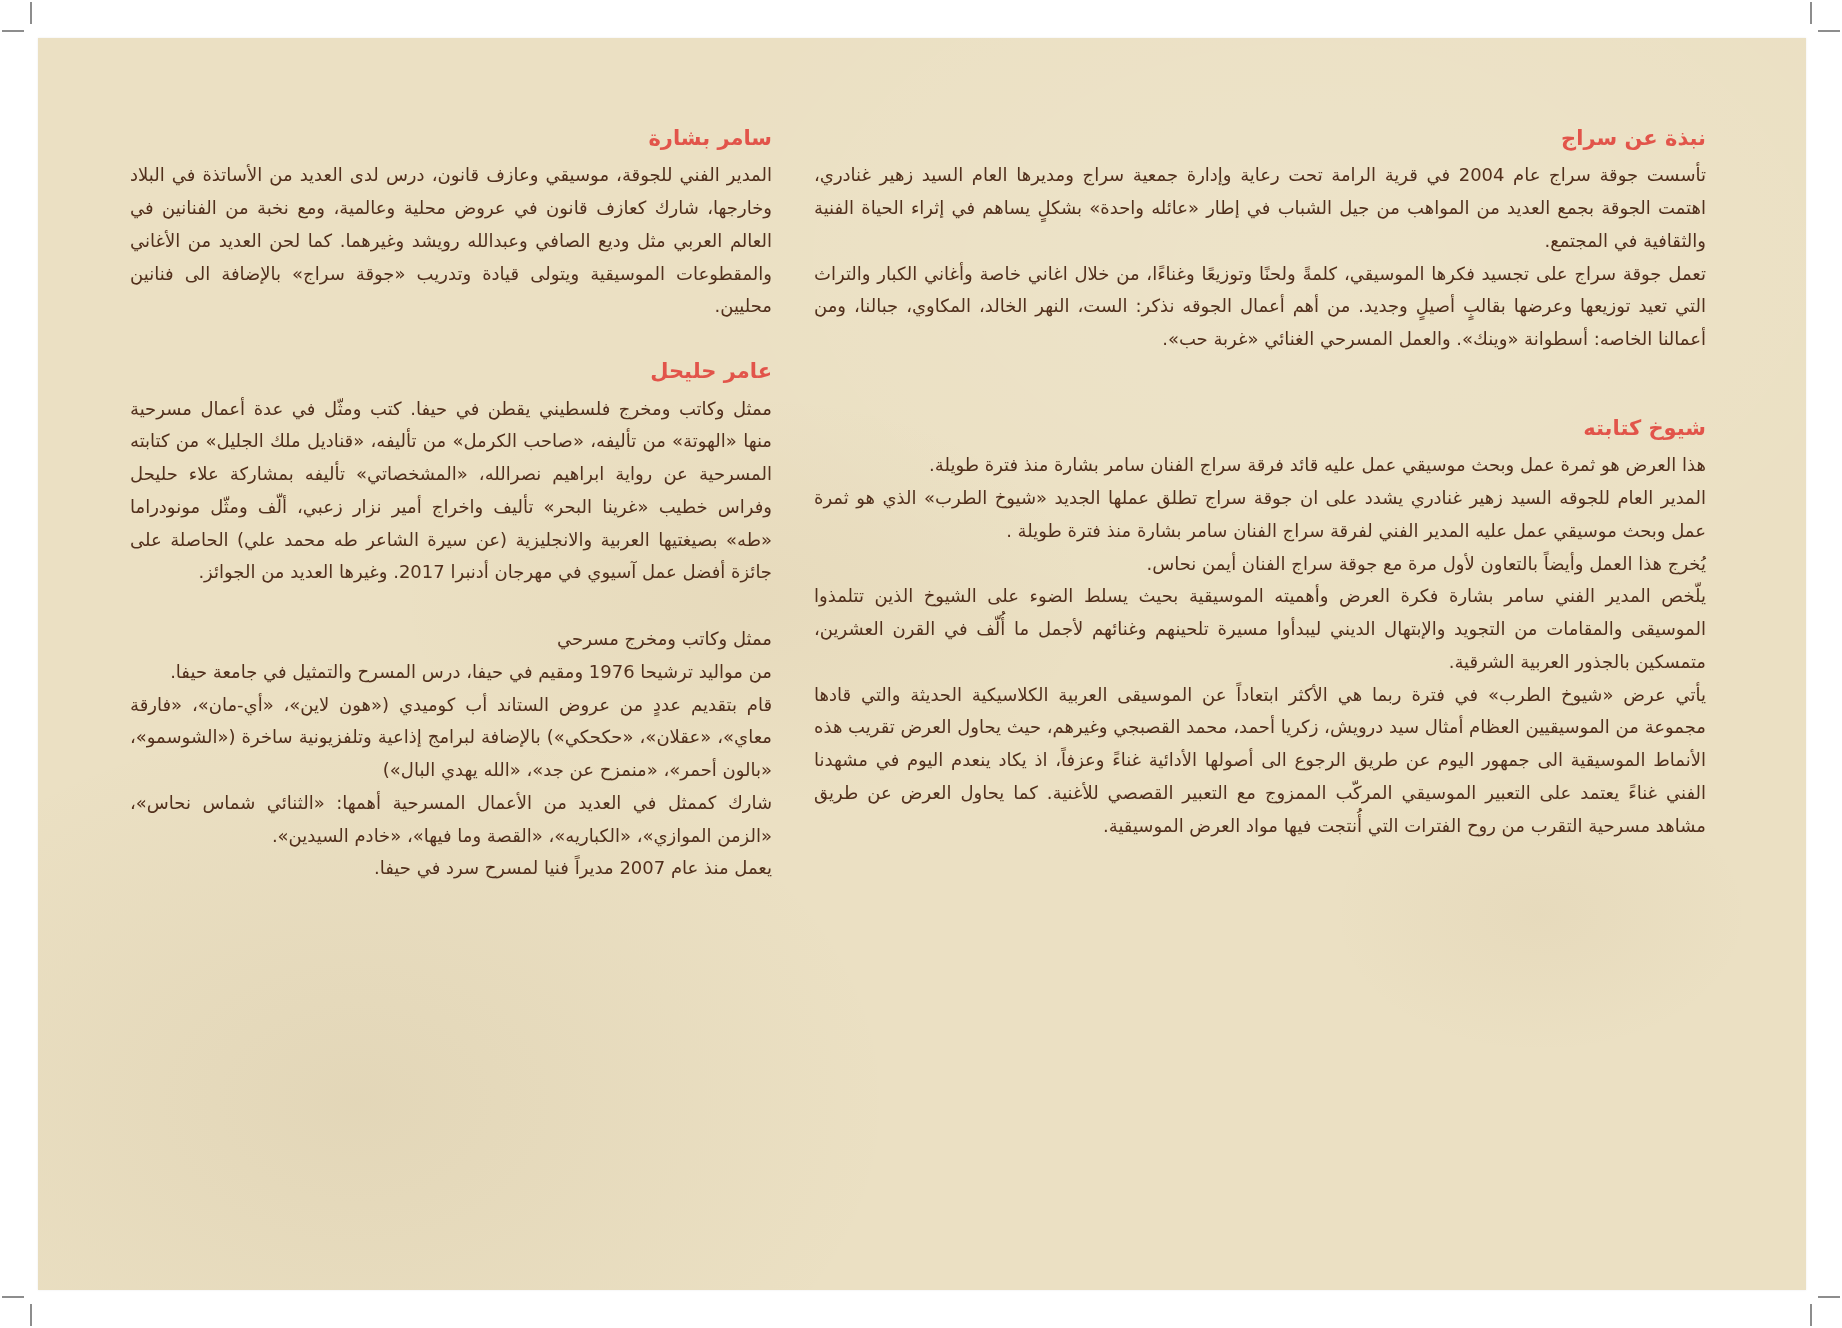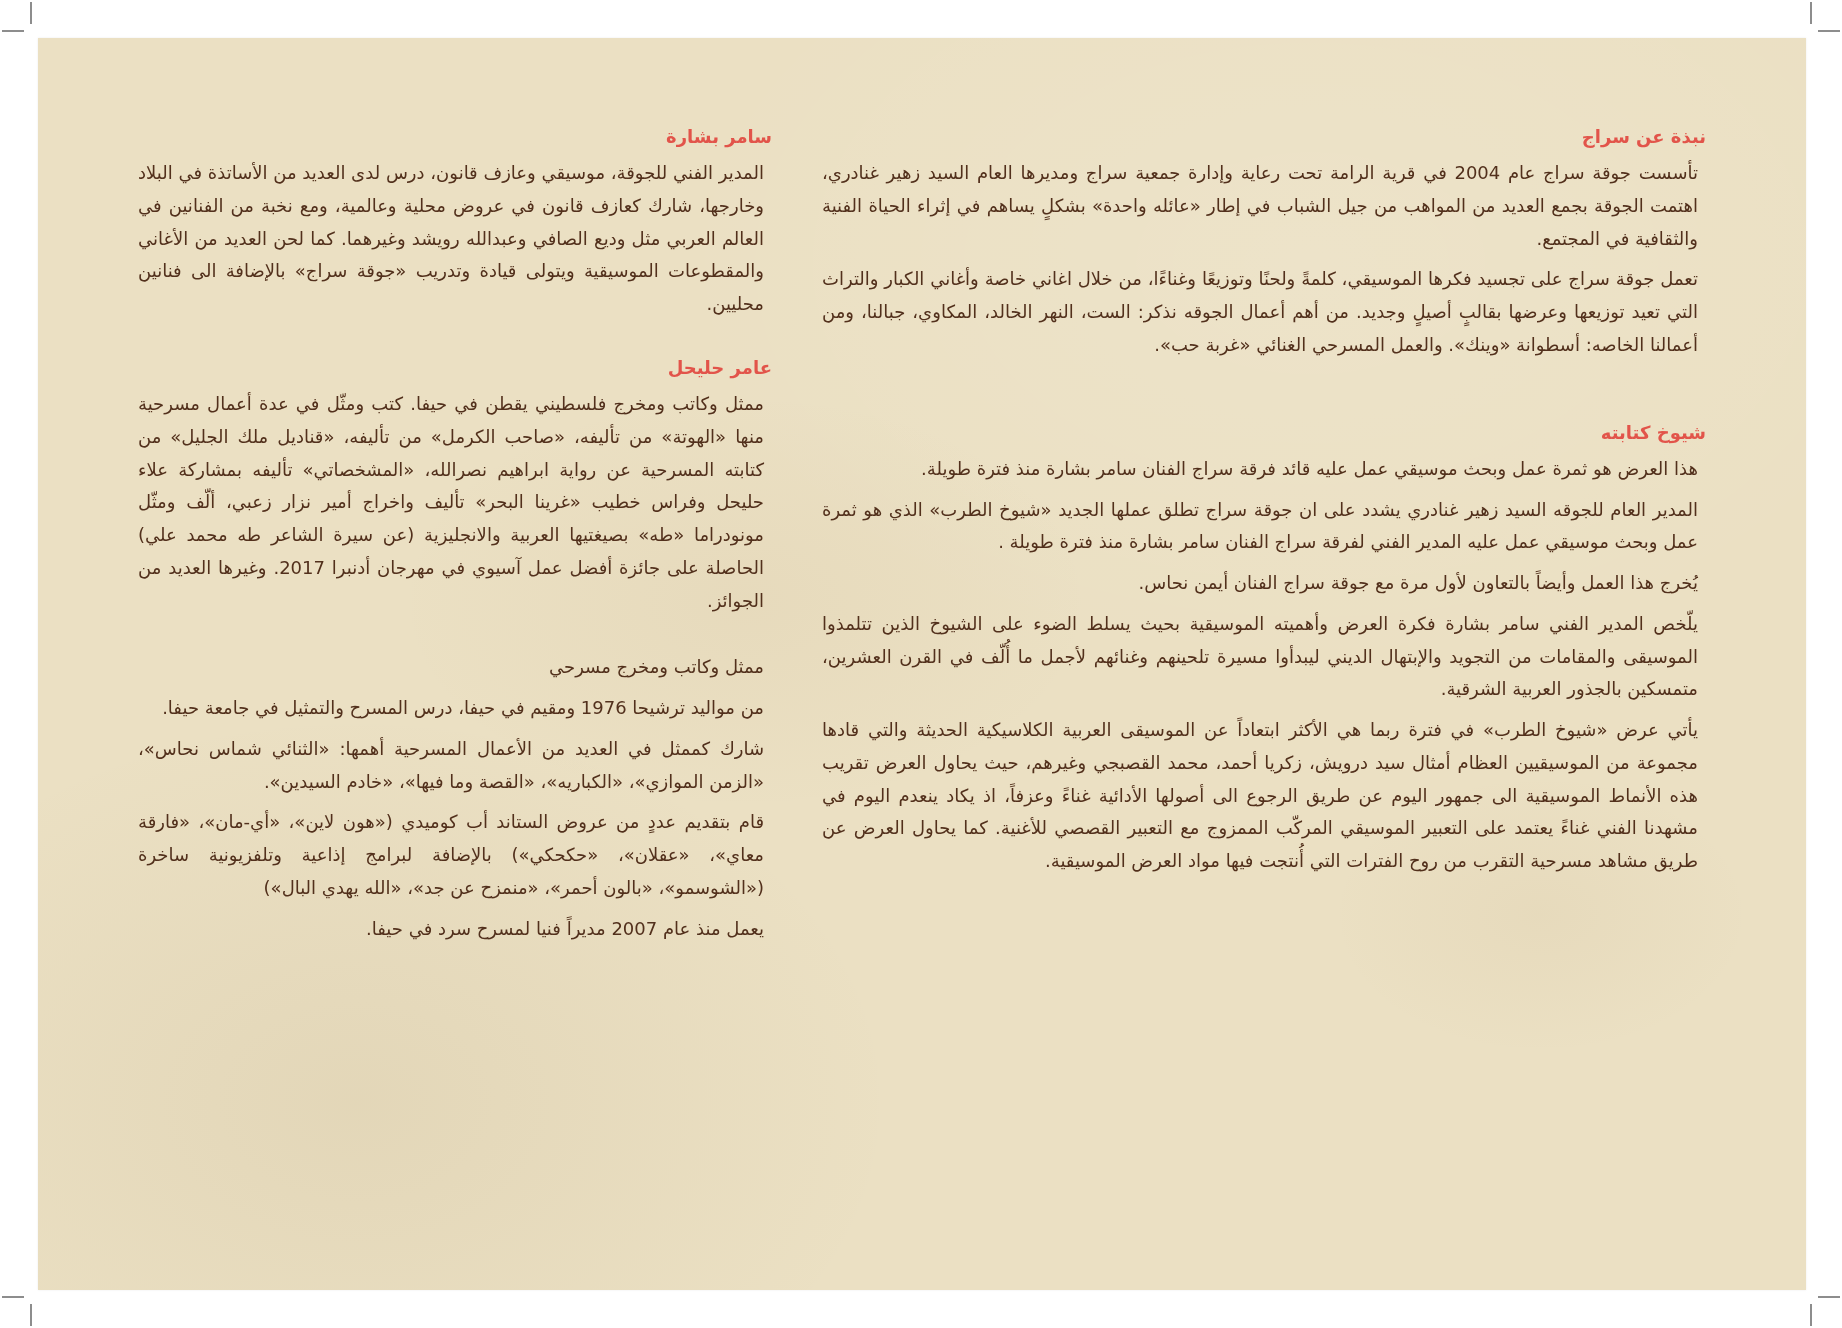--- a/index.html
+++ b/index.html
@@ -48,26 +48,26 @@
   }
   .col-left  { left: 92px;  width: 642px; }
   .col-right { right: 100px; width: 892px; }
 
   .sec + .sec { margin-top: 34px; }
   .col-right .sec + .sec { margin-top: 58px; }
 
   h2.heading {
     margin: 0 0 6px 0;
     color: #e2544a;
-    font-size: 18px;
+    font-size: 21px;
     font-weight: bold;
     line-height: 1.4;
     text-align: right;
   }
-  p.para { margin: 8px; }
+  p.para { margin: 0; }
   p.para.center-last { text-align-last: center; }
 </style>
 </head>
 <body>
 
 <div class="canvas">
 
   <div class="mark v" style="left:30px;  top:2px;"></div>
   <div class="mark h" style="left:2px;   top:30px;"></div>
   <div class="mark v" style="left:1810px; top:2px;"></div>
@@ -106,21 +106,21 @@
       </section>
 
       <section class="sec">
         <h2 class="heading">عامر حليحل</h2>
         <p class="para">ممثل وكاتب ومخرج فلسطيني يقطن في حيفا. كتب ومثّل في عدة أعمال مسرحية منها «الهوتة» من تأليفه، «صاحب الكرمل» من تأليفه، «قناديل ملك الجليل» من كتابته المسرحية عن رواية ابراهيم نصرالله، «المشخصاتي» تأليفه بمشاركة علاء حليحل وفراس خطيب «غرينا البحر» تأليف واخراج أمير نزار زعبي، ألّف ومثّل مونودراما «طه» بصيغتيها العربية والانجليزية (عن سيرة الشاعر طه محمد علي) الحاصلة على جائزة أفضل عمل آسيوي في مهرجان أدنبرا 2017. وغيرها العديد من الجوائز.</p>
       </section>
 
       <section class="sec">
         <p class="para">ممثل وكاتب ومخرج مسرحي</p>
         <p class="para">من مواليد ترشيحا 1976 ومقيم في حيفا، درس المسرح والتمثيل في جامعة حيفا.</p>
+        <p class="para">قام بتقديم عددٍ من عروض الستاند أب كوميدي («هون لاين»، «أي-مان»، «فارقة معاي»، «عقلان»، «حكحكي») بالإضافة لبرامج إذاعية وتلفزيونية ساخرة («الشوسمو»، «بالون أحمر»، «منمزح عن جد»، «الله يهدي البال»)</p>
         <p class="para">شارك كممثل في العديد من الأعمال المسرحية أهمها: «الثنائي شماس نحاس»، «الزمن الموازي»، «الكباريه»، «القصة وما فيها»، «خادم السيدين».</p>
-        <p class="para">قام بتقديم عددٍ من عروض الستاند أب كوميدي («هون لاين»، «أي-مان»، «فارقة معاي»، «عقلان»، «حكحكي») بالإضافة لبرامج إذاعية وتلفزيونية ساخرة («الشوسمو»، «بالون أحمر»، «منمزح عن جد»، «الله يهدي البال»)</p>
         <p class="para">يعمل منذ عام 2007 مديراً فنيا لمسرح سرد في حيفا.</p>
       </section>
 
     </div>
 
   </div>
 </div>
 
 </body></html>

